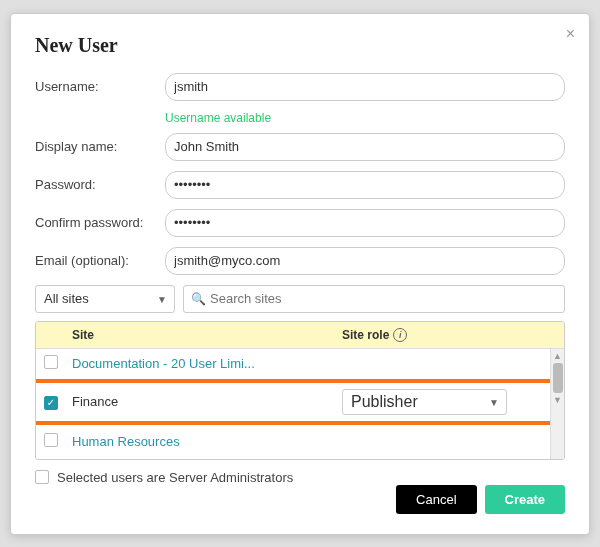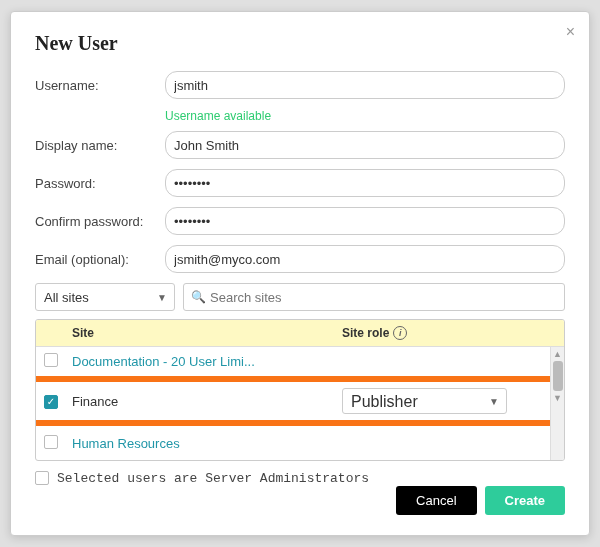--- a/index.html
+++ b/index.html
@@ -152,21 +152,21 @@
       font-size: 9px;
       color: #666;
       font-style: italic;
       font-weight: bold;
       cursor: pointer;
     }
     .site-row {
       display: flex;
       align-items: center;
       padding: 6px 8px;
-      border-bottom: 6px solid #f97316;
+      border-bottom: 4px solid #f97316;
       min-height: 34px;
     }
     .site-row:last-child { border-bottom: none; }
     .site-name-link {
       color: #2196a8;
       text-decoration: none;
       font-size: 13px;
     }
     .site-role-dropdown-wrapper {
       width: 165px;
@@ -226,21 +226,20 @@
       color: #fff;
       font-size: 10px;
       line-height: 1;
     }
     .server-admin-row {
       display: flex;
       align-items: flex-start;
       gap: 8px;
       font-size: 13px;
       color: #444;
-      font-family: Liberation Mono, monospace;
     }
     .footer-row {
       display: flex;
       justify-content: flex-end;
       gap: 8px;
       align-items: center;
     }
     .btn-cancel {
       background: #000000;
       color: #fff;

